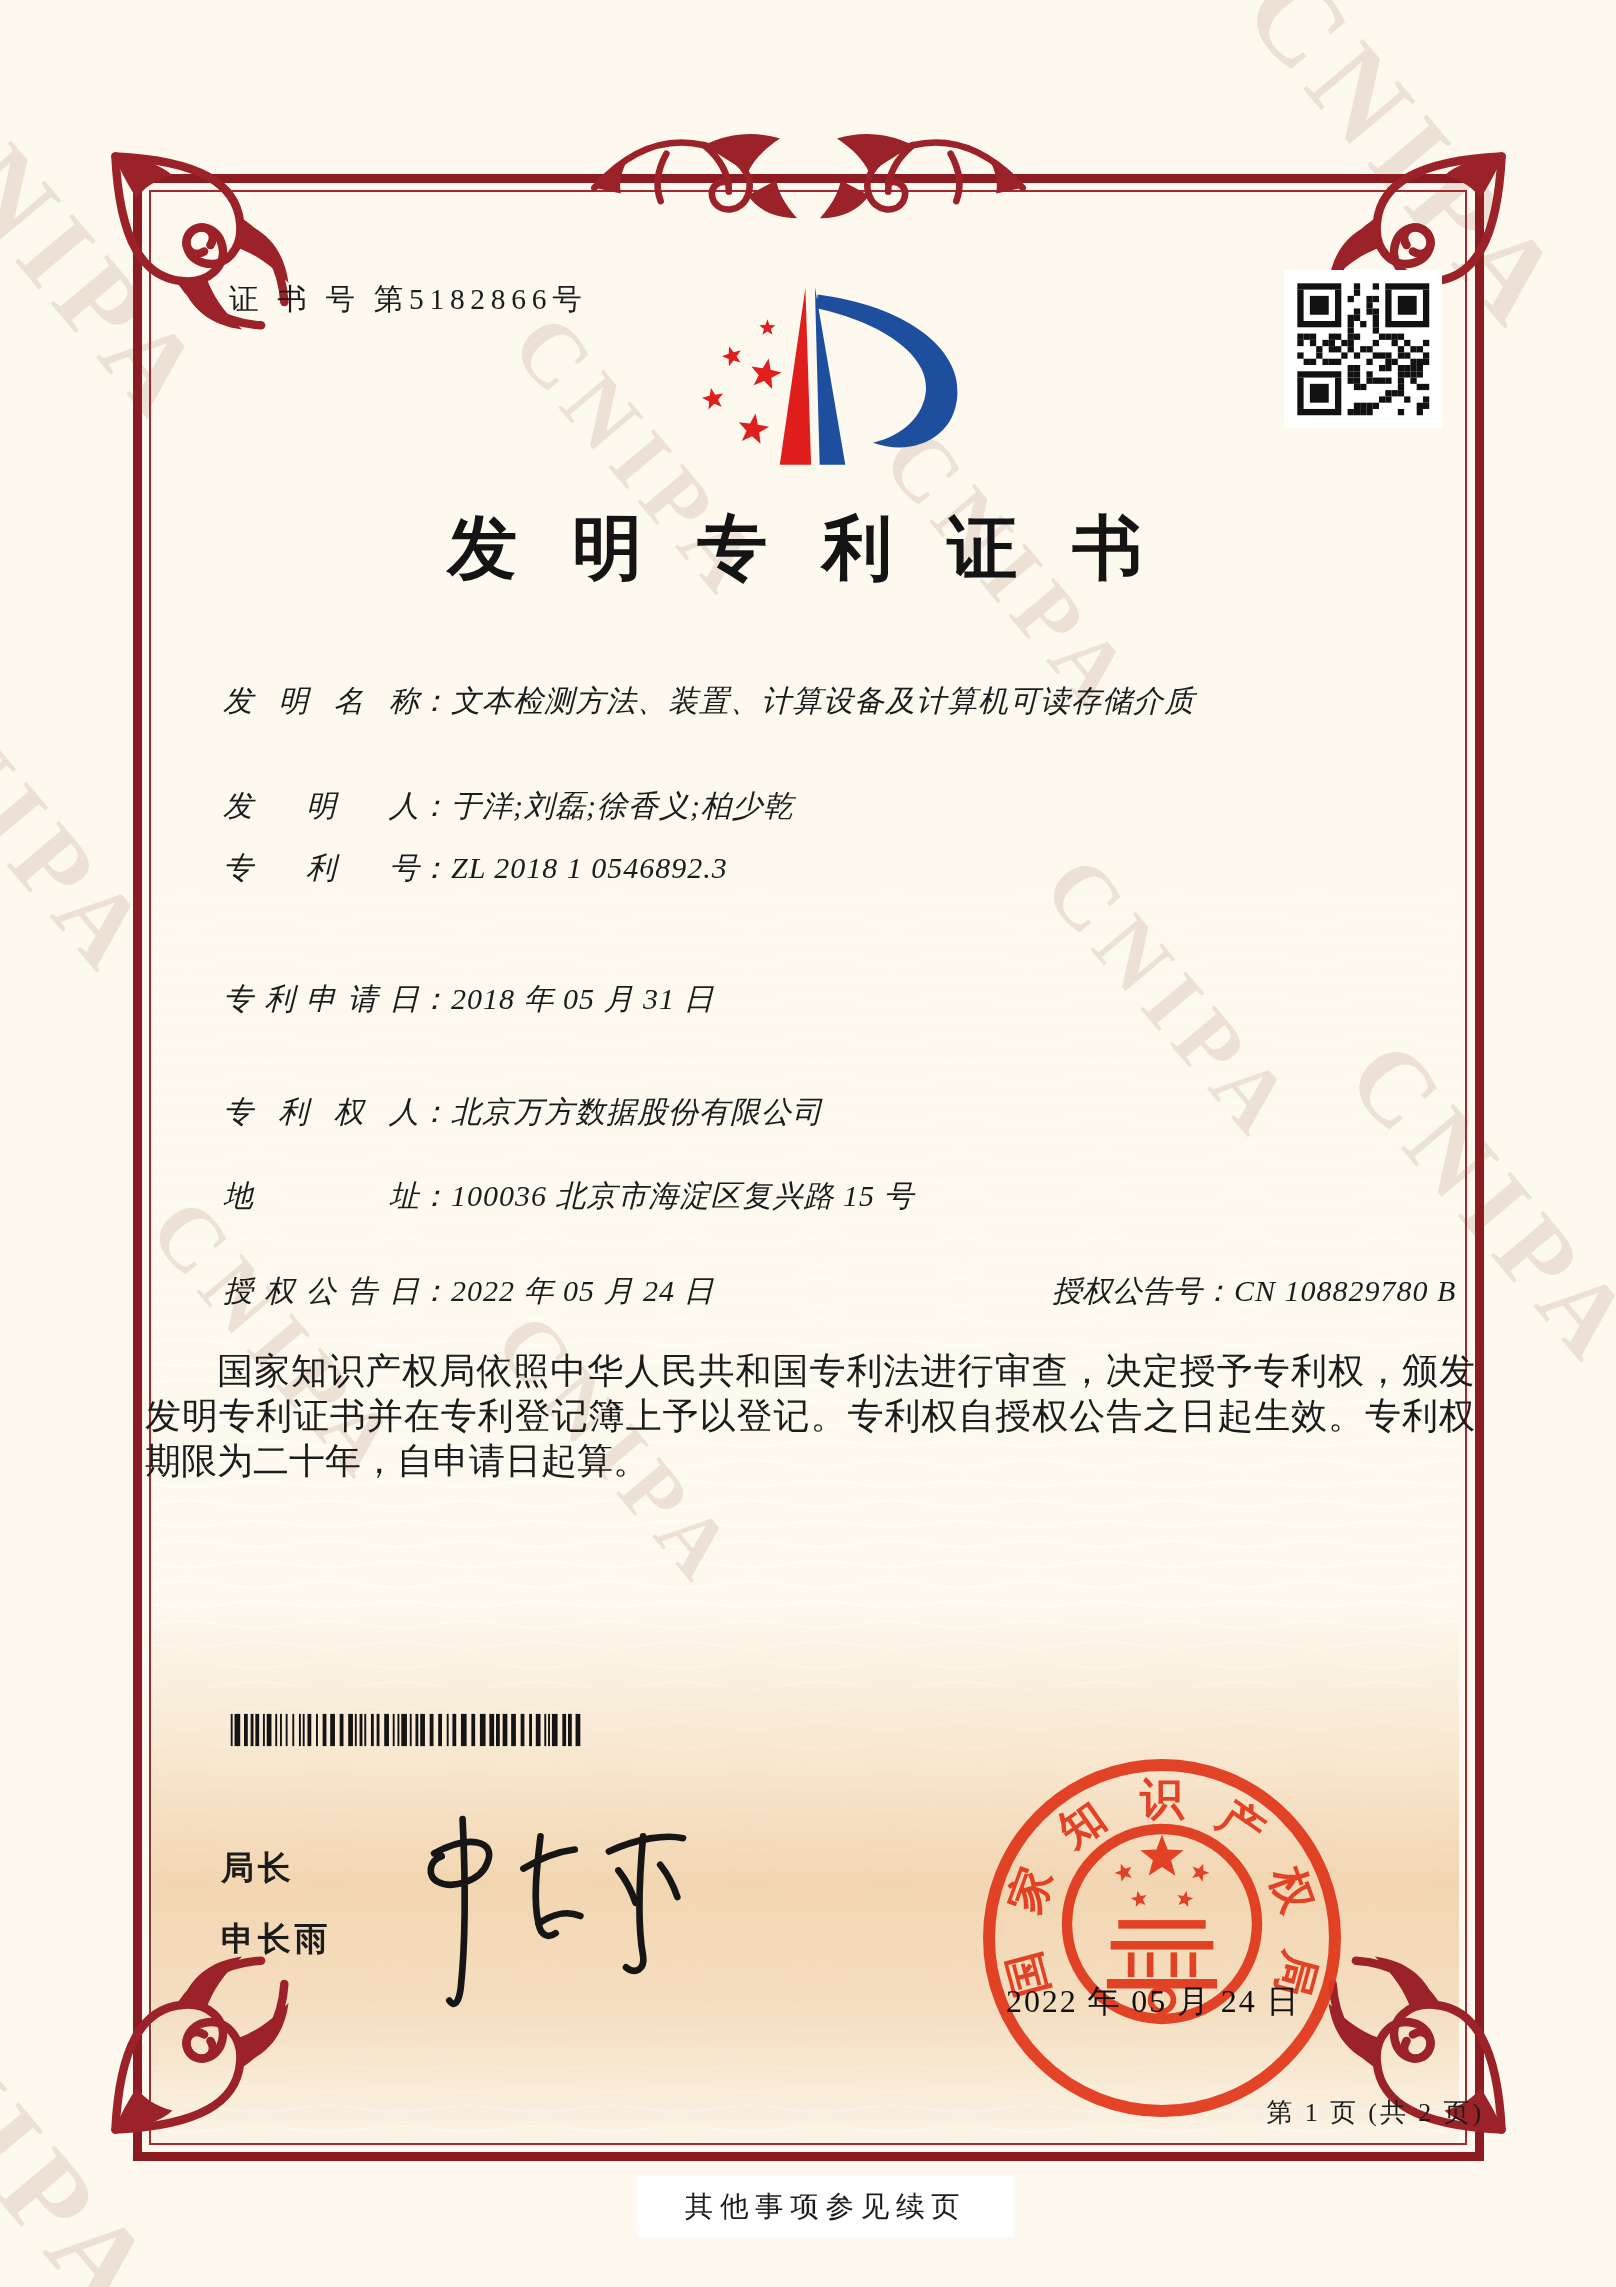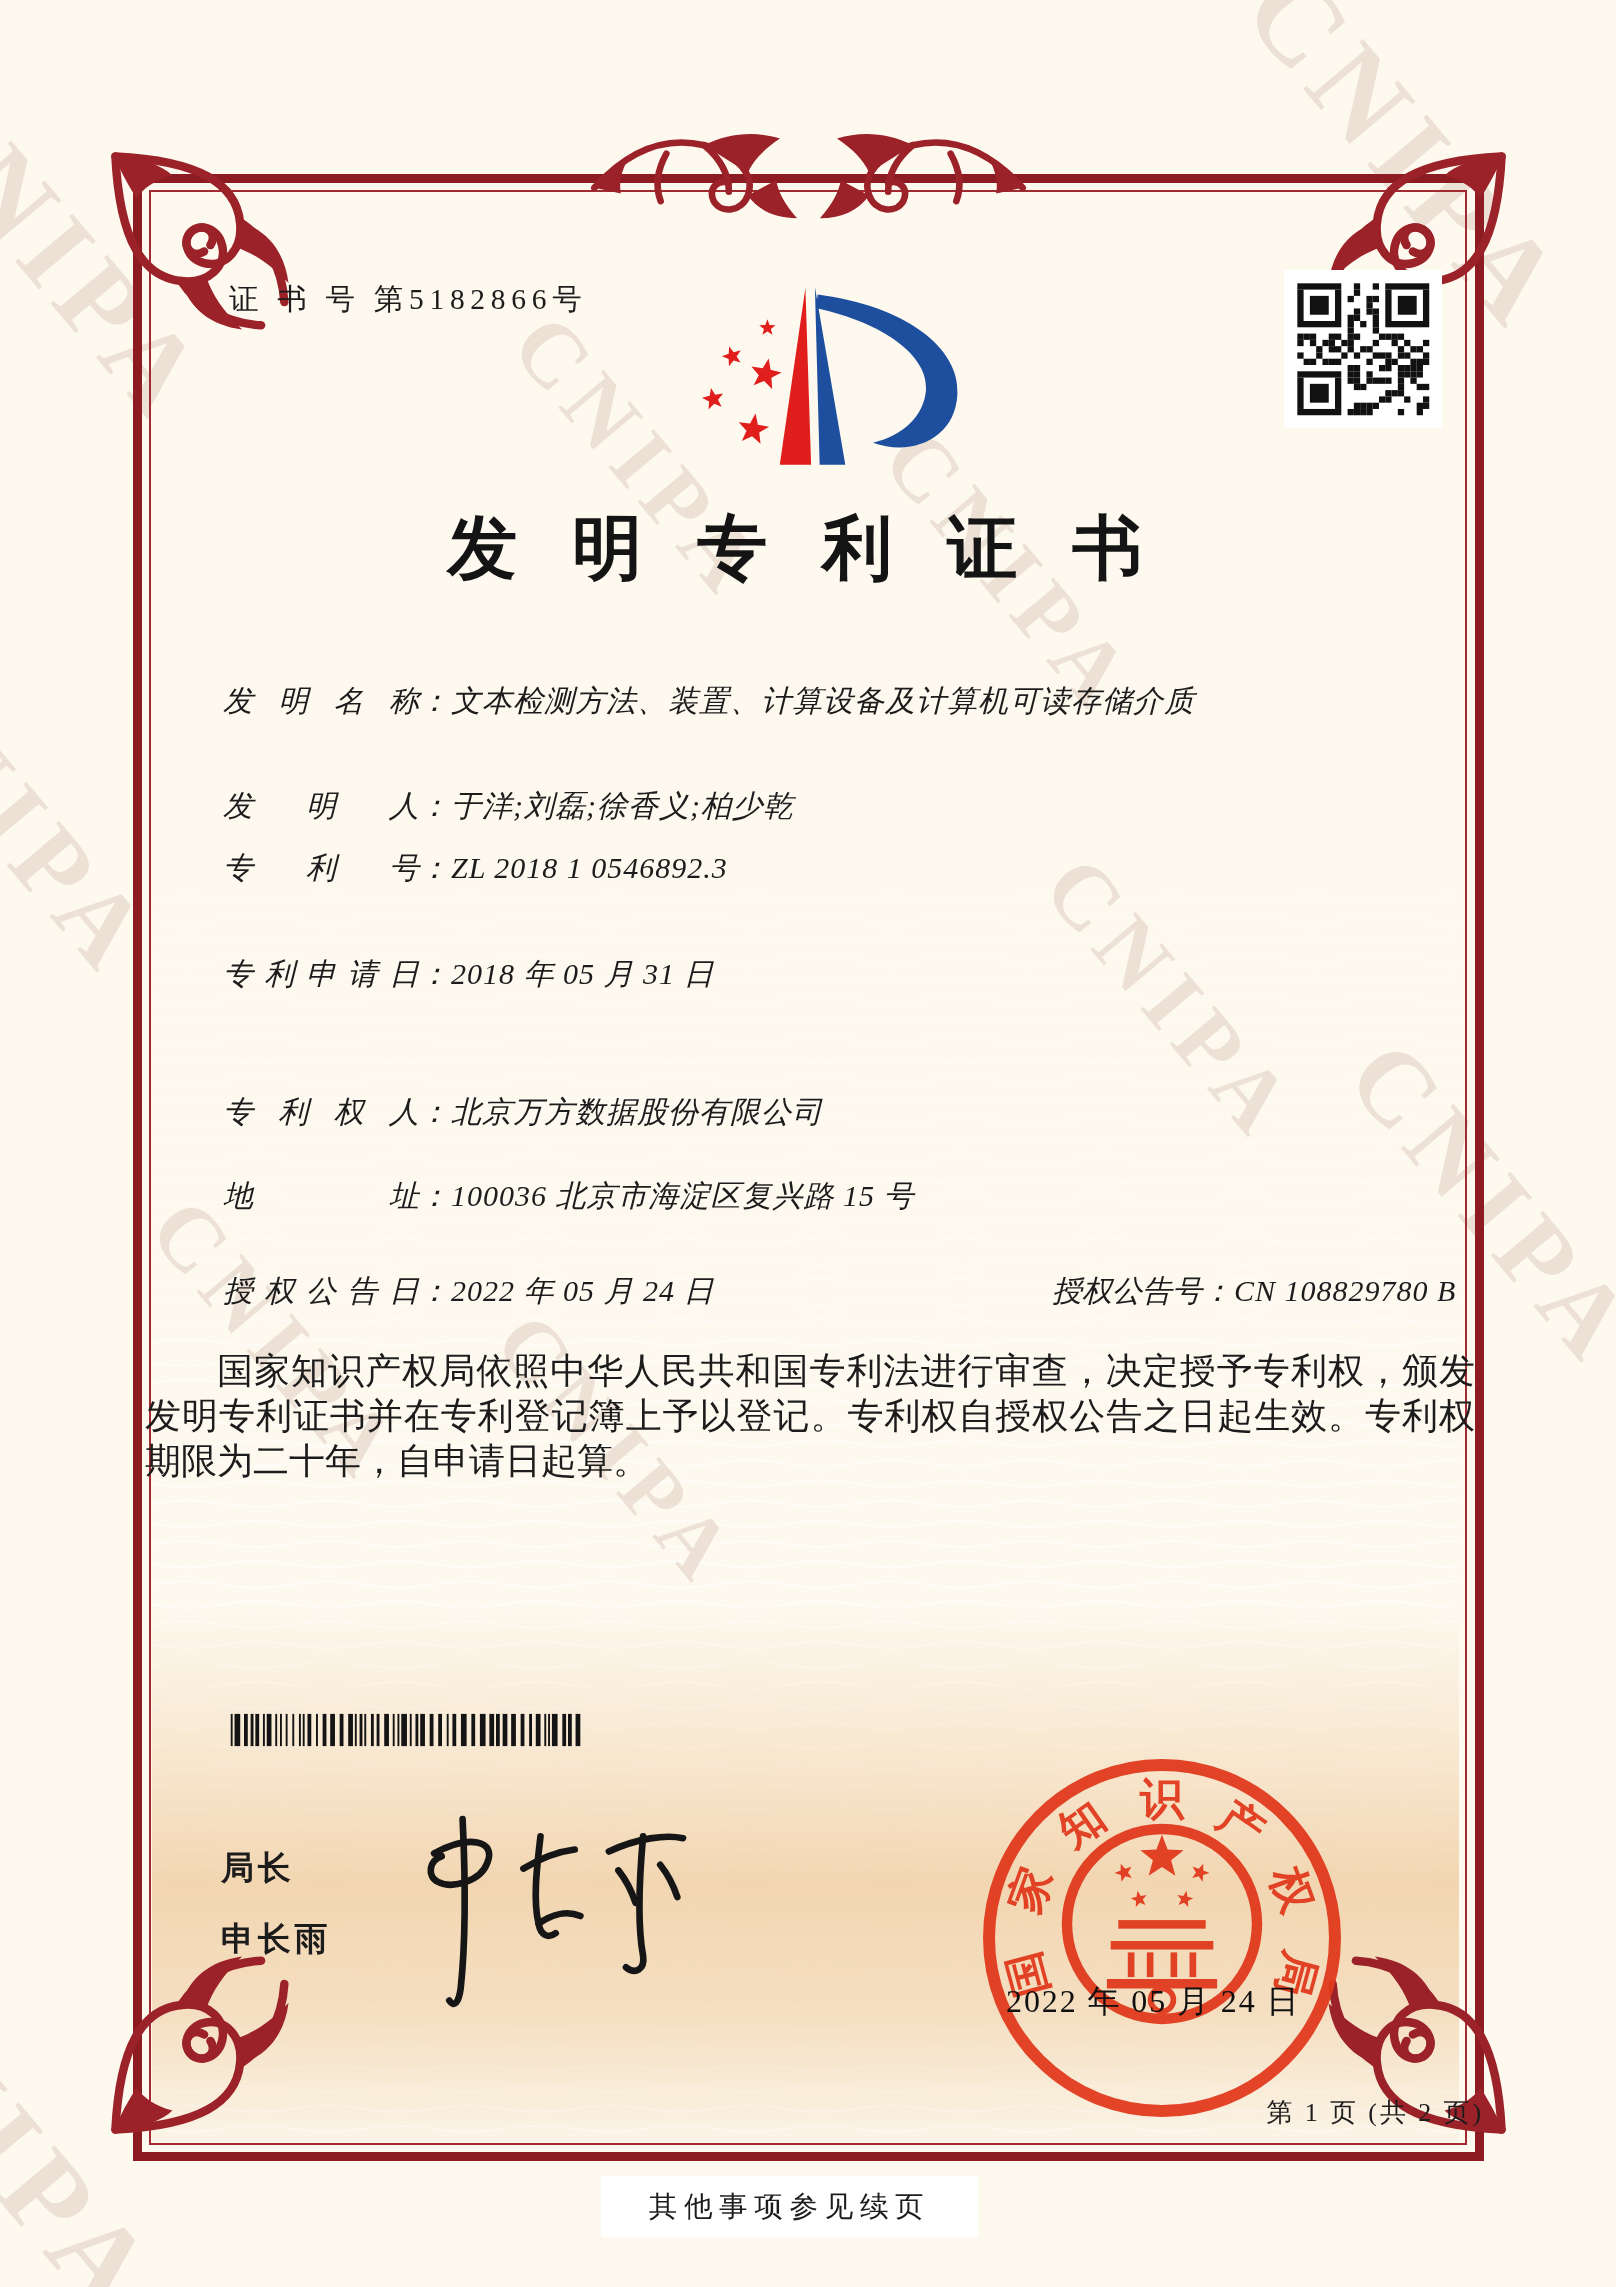--- a/index.html
+++ b/index.html
@@ -73,21 +73,21 @@
   .seal { position:absolute; left:983px; top:1759px; width:358px; height:358px; z-index:5; opacity:0.95; }
   .seal-ring { position:absolute; inset:0; border:12.4px solid #e13a1d; border-radius:50%; }
   .seal-char { position:absolute; font-size:44px; font-weight:bold; color:#e13a1d;
     font-family:"Liberation Serif","DejaVu Serif",serif; }
   .seal-date { position:absolute; left:1006px; top:1980px; font-size:32px; color:#101010;
     letter-spacing:1.9px; z-index:6; white-space:nowrap; }
 
   .page-info { position:absolute; left:133px; top:2095px; width:1351px; text-align:right;
     font-size:26px; letter-spacing:2.9px; z-index:4; }
 
-  .bottom-band { position:absolute; left:601px; top:2176px; width:377px; height:61px;
+  .bottom-band { position:absolute; left:637px; top:2176px; width:377px; height:61px;
     background:#ffffff; z-index:4; display:flex; align-items:center; justify-content:center; }
   .bottom-band span { font-size:28.5px; letter-spacing:6.7px; color:#1c1c1c; }
 
   .hidden-defs { position:absolute; width:0; height:0; overflow:hidden; }
 </style>
 </head>
 <body>
 
 <div class="page">
 
@@ -380,21 +380,21 @@
 
   <div class="frow" style="top:681px">
     <span class="flabel">发明名称</span><span class="fcolon">：</span><span class="fvalue">文本检测方法、装置、计算设备及计算机可读存储介质</span>
   </div>
   <div class="frow" style="top:786px">
     <span class="flabel">发明人</span><span class="fcolon">：</span><span class="fvalue">于洋;刘磊;徐香义;柏少乾</span>
   </div>
   <div class="frow" style="top:848px">
     <span class="flabel">专利号</span><span class="fcolon">：</span><span class="fvalue">ZL 2018 1 0546892.3</span>
   </div>
-  <div class="frow" style="top:954px">
+  <div class="frow" style="top:979px">
     <span class="flabel">专利申请日</span><span class="fcolon">：</span><span class="fvalue">2018 年 05 月 31 日</span>
   </div>
   <div class="frow" style="top:1092px">
     <span class="flabel">专利权人</span><span class="fcolon">：</span><span class="fvalue">北京万方数据股份有限公司</span>
   </div>
   <div class="frow" style="top:1176px">
     <span class="flabel">地址</span><span class="fcolon">：</span><span class="fvalue">100036 北京市海淀区复兴路 15 号</span>
   </div>
   <div class="frow" style="top:1271px;width:1255px">
     <span class="flabel">授权公告日</span><span class="fcolon">：</span><span class="fvalue">2022 年 05 月 24 日</span>

